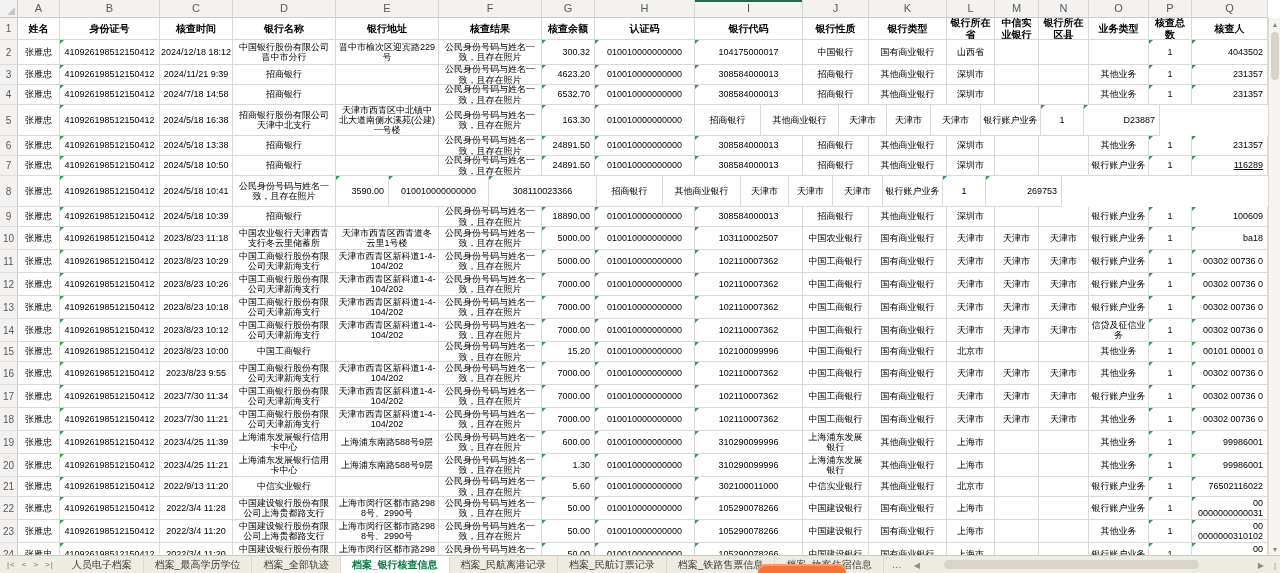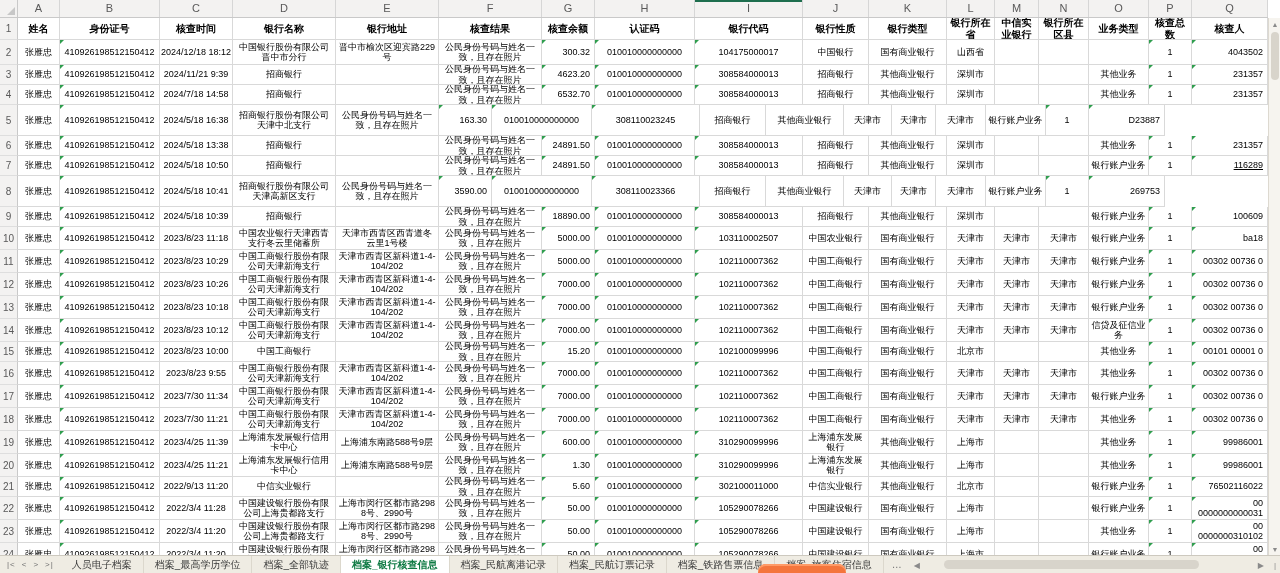--- a/index.html
+++ b/index.html
@@ -150,24 +150,24 @@
         <div class="cell" style="width: 60px;">其他业务</div>
         <div class="cell nowrap" style="width: 43px;">1<span class="tri"></span></div>
         <div class="cell right" style="width: 76px;">231357<span class="tri"></span></div>
       </div>
       <div class="row" style="height: 31px;">
         <div class="rownum">5</div>
         <div class="cell" style="width: 42px;">张雁忠</div>
         <div class="cell nowrap" style="width: 100px;">410926198512150412<span class="tri"></span></div>
         <div class="cell nowrap" style="width: 73px;">2024/5/18 16:38</div>
         <div class="cell" style="width: 103px;">招商银行股份有限公司天津中北支行</div>
+        <div class="cell" style="width: 103px;">天津市西青区中北镇中北大道南侧水溪苑(公建)一号楼</div>
         <div class="cell" style="width: 103px;">公民身份号码与姓名一致，且存在照片</div>
         <div class="cell nowrap right" style="width: 53px;">163.30<span class="tri"></span></div>
         <div class="cell nowrap" style="width: 100px;">010010000000000<span class="tri"></span></div>
-        <div class="cell nowrap" style="width: 108px;">308110023245<span class="tri"></span></div>
         <div class="cell" style="width: 66px;">招商银行</div>
         <div class="cell" style="width: 78px;">其他商业银行</div>
         <div class="cell" style="width: 48px;">天津市</div>
         <div class="cell" style="width: 44px;">天津市</div>
         <div class="cell" style="width: 50px;">天津市</div>
         <div class="cell" style="width: 60px;">银行账户业务</div>
         <div class="cell nowrap" style="width: 43px;">1<span class="tri"></span></div>
         <div class="cell right" style="width: 76px;">D23887<span class="tri"></span></div>
       </div>
       <div class="row" style="height: 20px;">
@@ -208,21 +208,20 @@
         <div class="cell" style="width: 50px;"></div>
         <div class="cell" style="width: 60px;">银行账户业务</div>
         <div class="cell nowrap" style="width: 43px;">1<span class="tri"></span></div>
         <div class="cell right" style="width: 76px; text-decoration: underline;">116289<span class="tri"></span></div>
       </div>
       <div class="row" style="height: 31px;">
         <div class="rownum">8</div>
         <div class="cell" style="width: 42px;">张雁忠</div>
         <div class="cell nowrap" style="width: 100px;">410926198512150412<span class="tri"></span></div>
         <div class="cell nowrap" style="width: 73px;">2024/5/18 10:41</div>
-        <div class="cell" style="width: 103px;">招商银行股份有限公司天津高新区支行</div>
         <div class="cell" style="width: 103px;">公民身份号码与姓名一致，且存在照片</div>
         <div class="cell nowrap right" style="width: 53px;">3590.00<span class="tri"></span></div>
         <div class="cell nowrap" style="width: 100px;">010010000000000<span class="tri"></span></div>
         <div class="cell nowrap" style="width: 108px;">308110023366<span class="tri"></span></div>
         <div class="cell" style="width: 66px;">招商银行</div>
         <div class="cell" style="width: 78px;">其他商业银行</div>
         <div class="cell" style="width: 48px;">天津市</div>
         <div class="cell" style="width: 44px;">天津市</div>
         <div class="cell" style="width: 50px;">天津市</div>
         <div class="cell" style="width: 60px;">银行账户业务</div>

